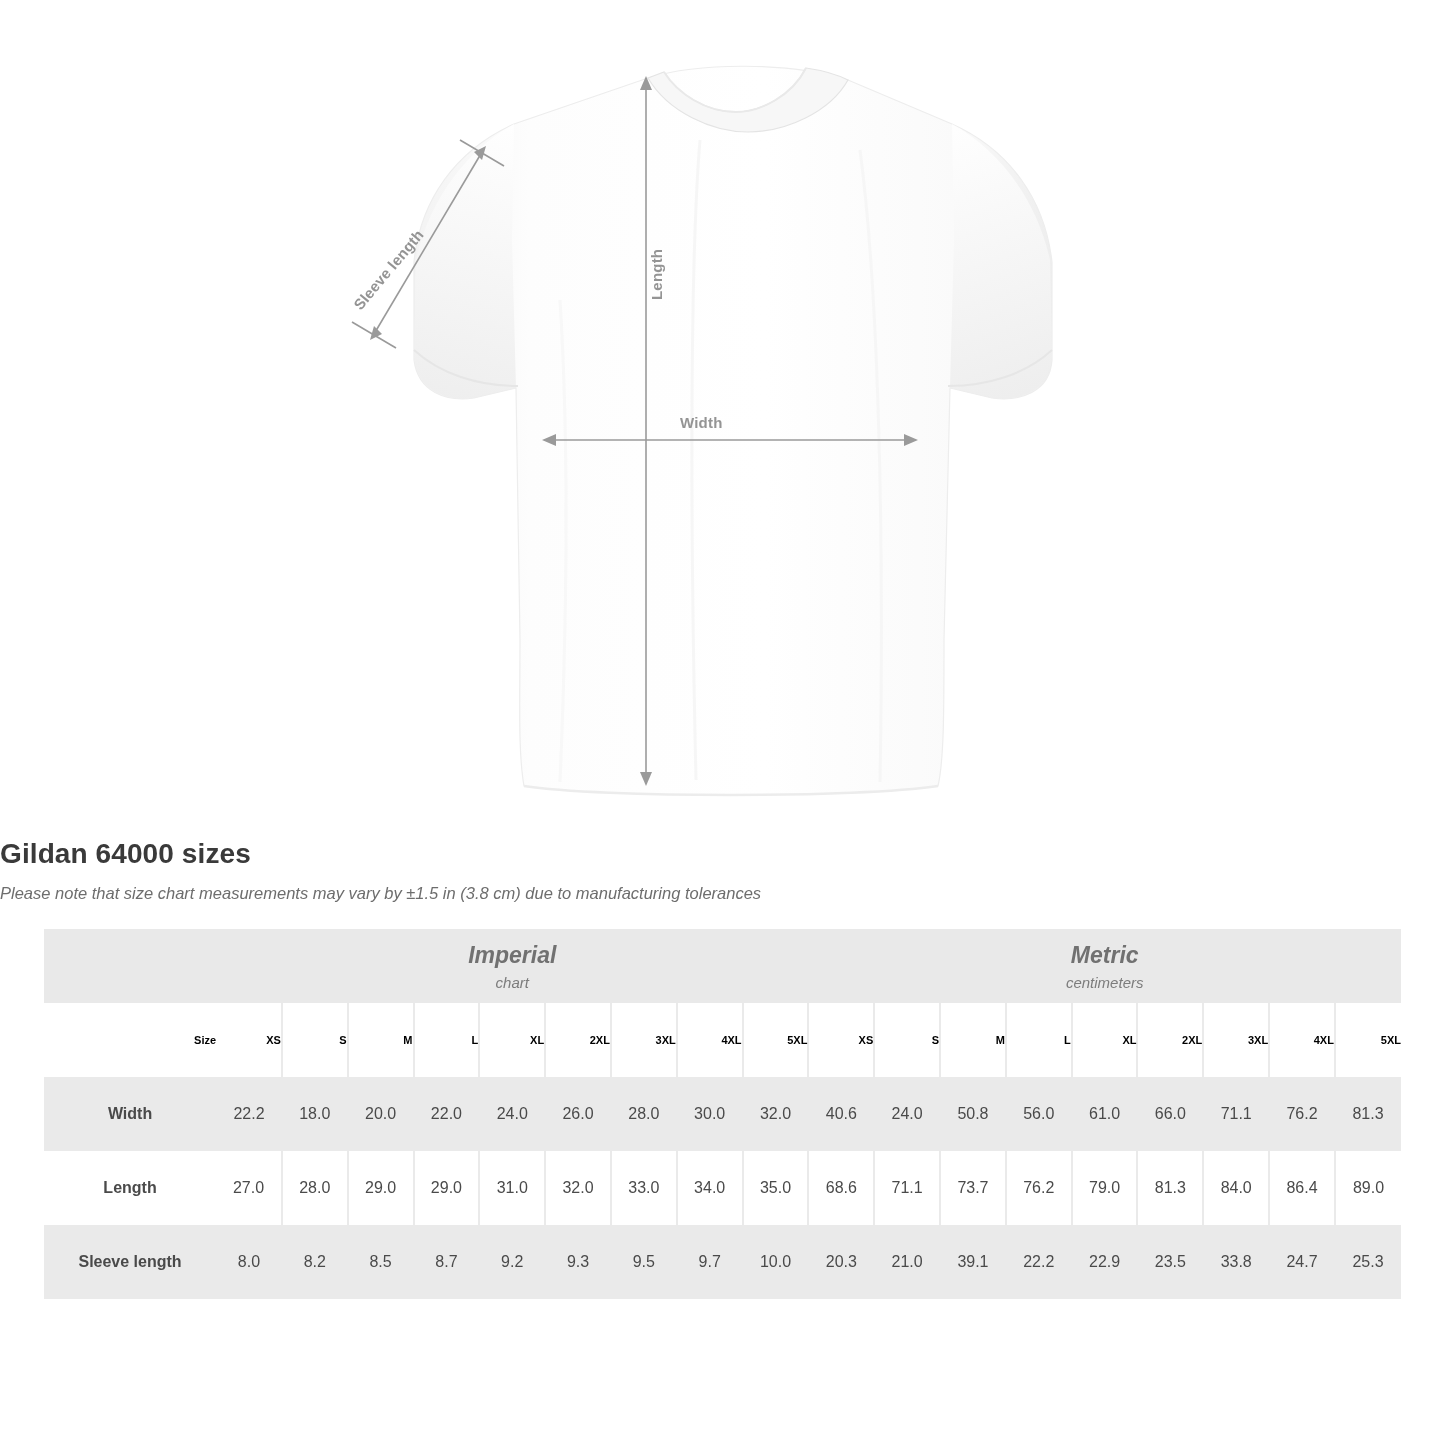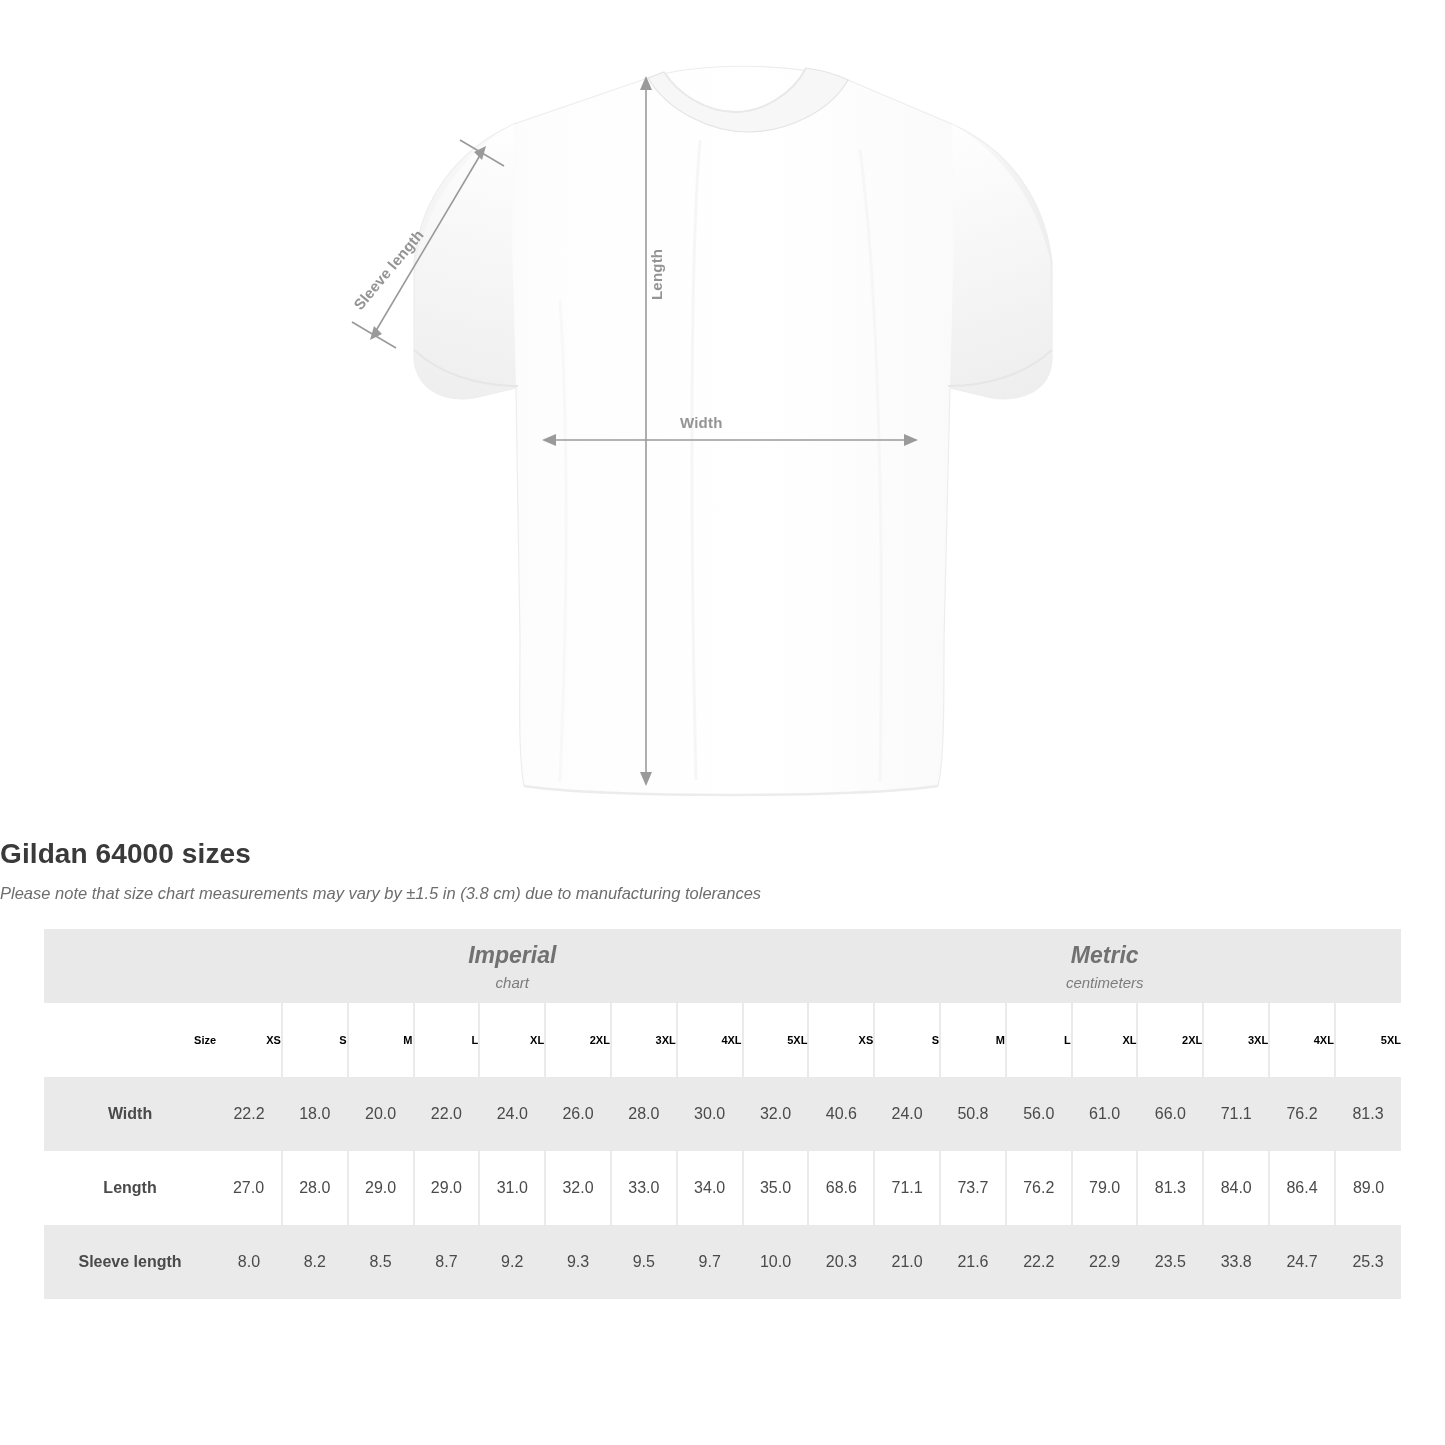--- a/index.html
+++ b/index.html
@@ -310,21 +310,21 @@
           <td class="cell-sep">8.2</td>
           <td class="cell-sep">8.5</td>
           <td class="cell-sep">8.7</td>
           <td class="cell-sep">9.2</td>
           <td class="cell-sep">9.3</td>
           <td class="cell-sep">9.5</td>
           <td class="cell-sep">9.7</td>
           <td class="cell-sep">10.0</td>
           <td class="cell-sep">20.3</td>
           <td class="cell-sep">21.0</td>
-          <td class="cell-sep">21.6</td>
+          <td class="cell-sep">39.1</td>
           <td class="cell-sep">22.2</td>
           <td class="cell-sep">22.9</td>
           <td class="cell-sep">23.5</td>
           <td class="cell-sep">33.8</td>
           <td class="cell-sep">24.7</td>
           <td>25.3</td>
         </tr>
       </tbody>
     </table>
   </div>

